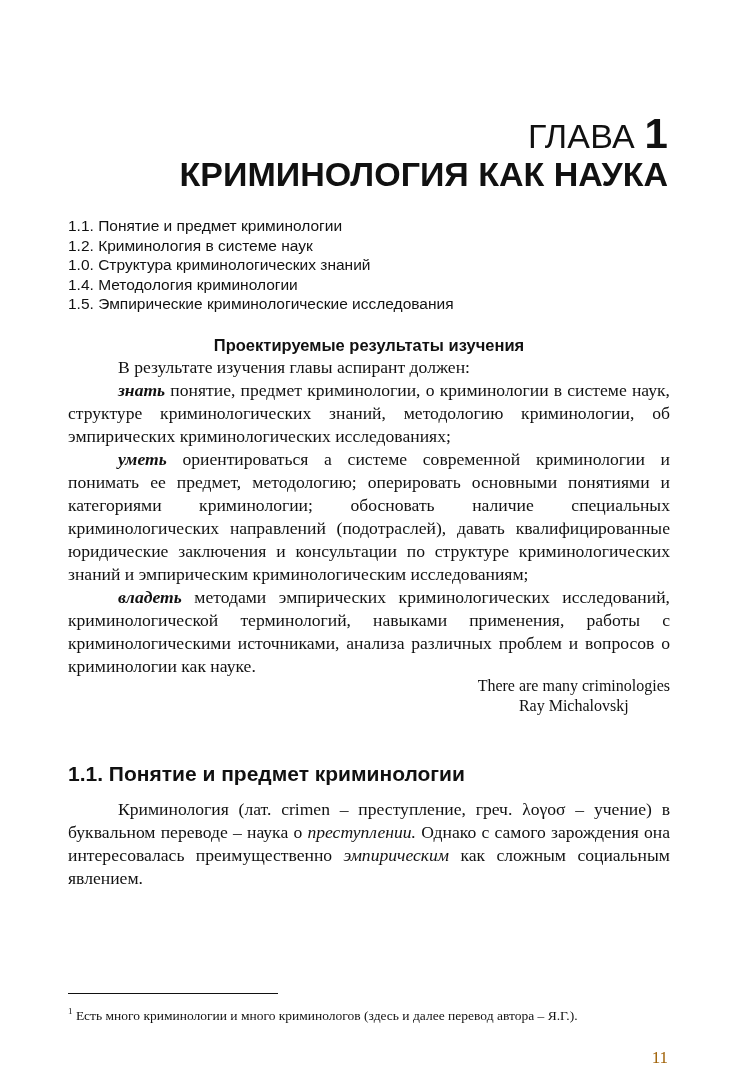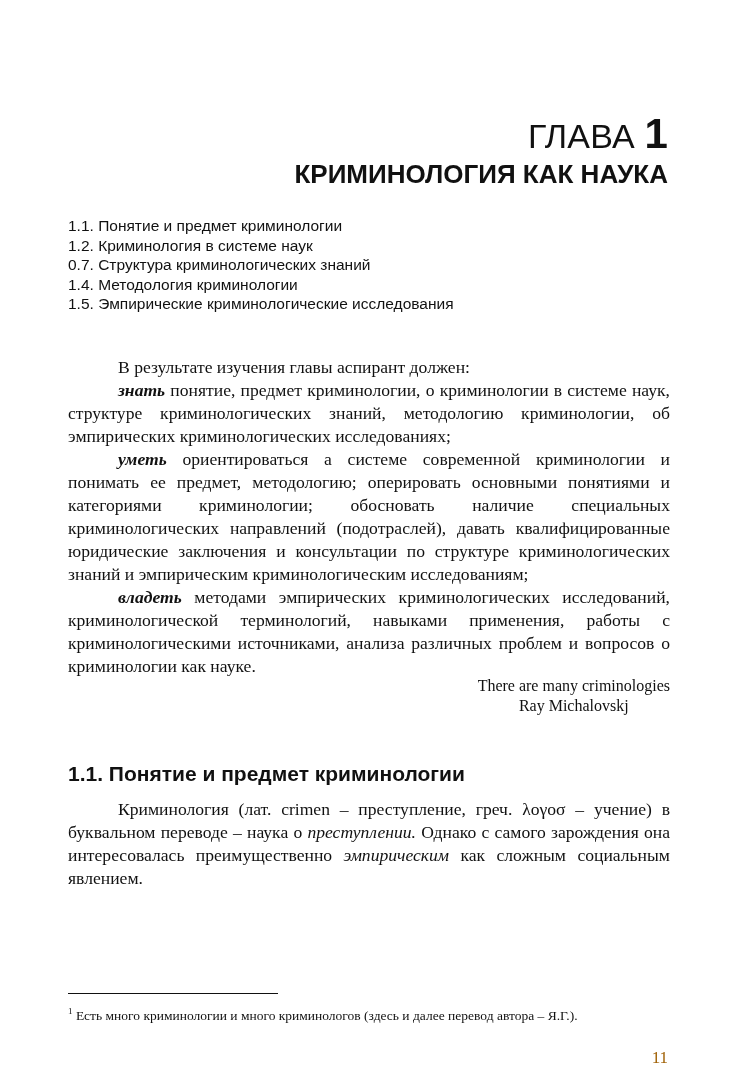--- a/index.html
+++ b/index.html
@@ -7,21 +7,21 @@
     .page { position: absolute; left: 0; top: 0; width: 738px; height: 1080px; background: #fff; margin-top: 36px; }
 
     .chapter-label {
       position: absolute; right: 70px; top: 78px;
       font-family: "Liberation Sans", sans-serif; font-size: 34px; line-height: 40px;
       text-align: right; color: #111; letter-spacing: 0.2px;
     }
     .chapter-label .num { font-weight: bold; font-size: 42px; }
     .chapter-title {
       position: absolute; right: 70px; top: 120px;
-      font-family: "Liberation Sans", sans-serif; font-size: 26px; font-weight: bold;
+      font-family: "Liberation Sans", sans-serif; font-size: 34px; font-weight: bold;
       line-height: 36px; text-align: right; color: #111;
     }
 
     .toc {
       position: absolute; left: 68px; top: 180px; width: 600px;
       font-family: "Liberation Sans", sans-serif; font-size: 15.5px; line-height: 19.5px; color: #111;
     }
     .toc div { white-space: nowrap; }
 
     .results-heading {
@@ -72,25 +72,26 @@
 
   <div class="chapter-label">
     <span>ГЛАВА</span>
     <span class="num">1</span>
   </div>
   <div class="chapter-title">КРИМИНОЛОГИЯ КАК НАУКА</div>
 
   <div class="toc">
     <div>1.1. Понятие и предмет криминологии</div>
     <div>1.2. Криминология в системе наук</div>
-    <div>0.7. Структура криминологических знаний</div>
+    <div>1.0. Структура криминологических знаний</div>
     <div>1.4. Методология криминологии</div>
     <div>1.5. Эмпирические криминологические исследования</div>
   </div>
 
+  <div class="results-heading">Проектируемые результаты изучения</div>
 
   <div class="body-text block1">
     <p>В результате изучения главы аспирант должен:</p>
     <p><span class="kw">знать</span><span> понятие, предмет криминологии, о криминологии в системе наук, структуре криминологических знаний, методологию криминологии, об эмпирических криминологических исследованиях;</span></p>
     <p><span class="kw">уметь</span><span> ориентироваться а системе современной криминологии и понимать ее предмет, методологию; оперировать основными понятиями и категориями криминологии; обосновать наличие специальных криминологических направлений (подотраслей), давать квалифицированные юридические заключения и консультации по структуре криминологических знаний и эмпирическим криминологическим исследованиям;</span></p>
     <p><span class="kw">владеть</span><span> методами эмпирических криминологических исследований, криминологической терминологий, навыками применения, работы с криминологическими источниками, анализа различных проблем и вопросов о криминологии как науке.</span></p>
   </div>
 
   <div class="epigraph">
     <div>There are many criminologies</div>

